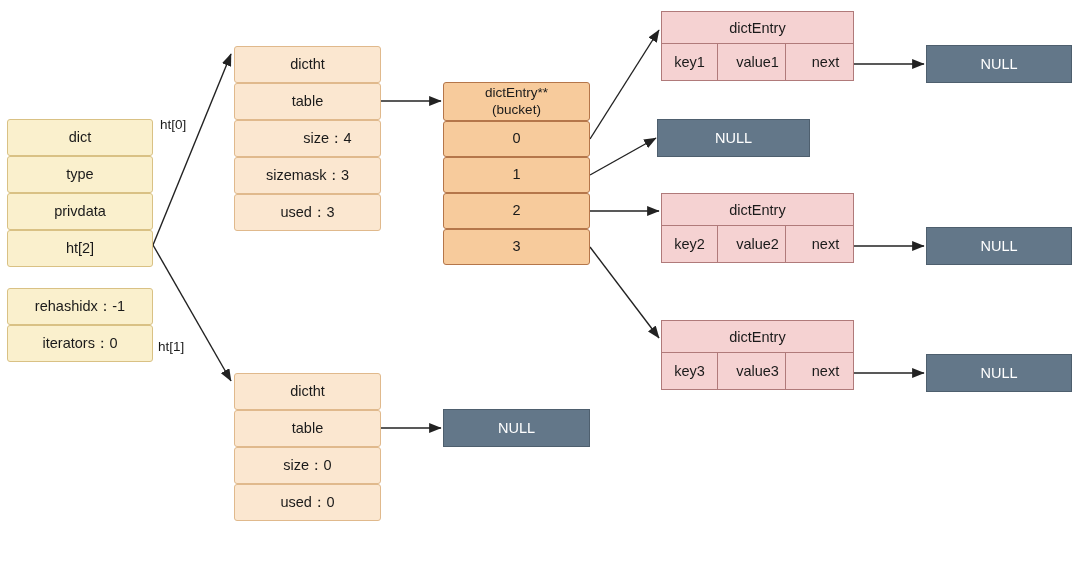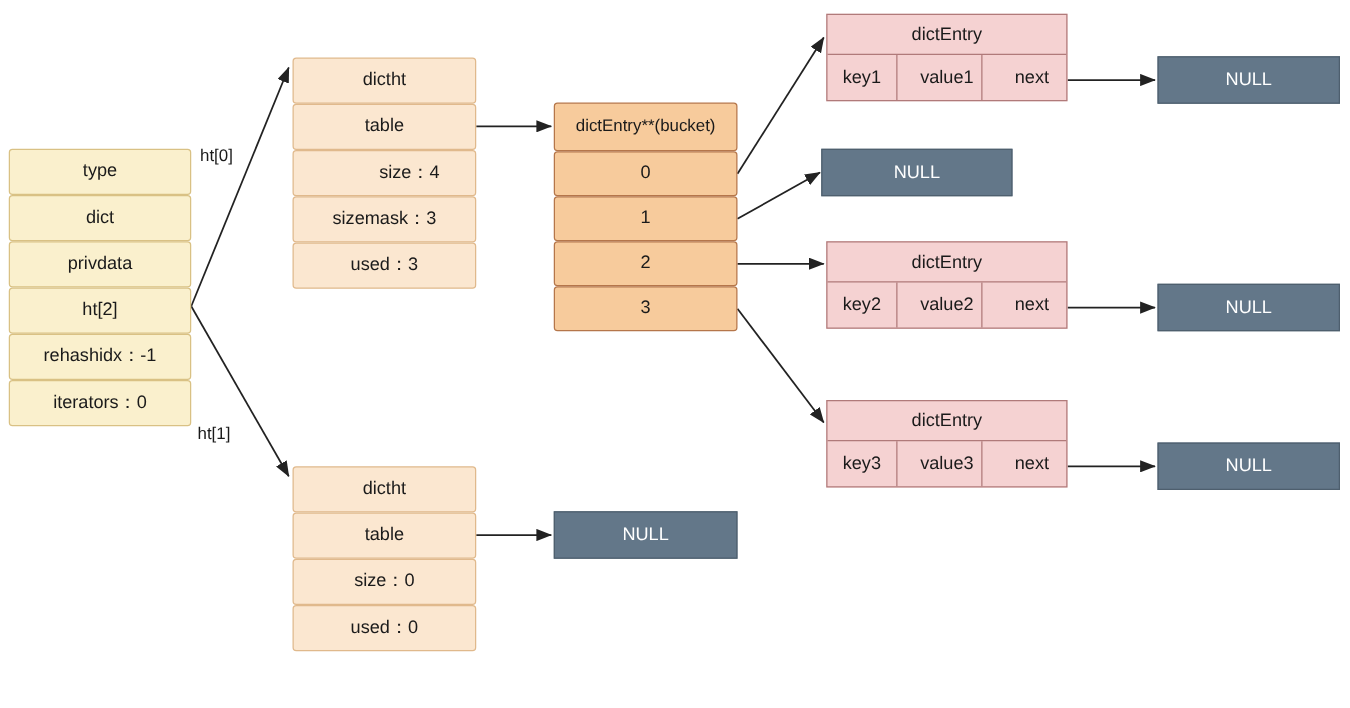--- a/index.html
+++ b/index.html
@@ -62,21 +62,21 @@
   }
 
   
   .bucket .cell {
     background: #f7cb9c;
     border-color: #b5764a;
     font-size: 14.5px;
   }
   .bucket .cell.head {
     font-size: 13.5px;
-    flex-direction: row;
+    flex-direction: column;
   }
 
   
   .dictentry {
     position: absolute;
     box-sizing: border-box;
     background: #f5d2d2;
     border: 1px solid #b07a7a;
     display: flex;
     flex-direction: column;
@@ -158,25 +158,25 @@
     <line x1="590" y1="211" x2="659" y2="211" stroke="#222222" stroke-width="1.4" marker-end="url(#arrowhead)"></line>
 
     <line x1="590" y1="247" x2="659" y2="338" stroke="#222222" stroke-width="1.4" marker-end="url(#arrowhead)"></line>
 
     <line x1="854" y1="64" x2="924" y2="64" stroke="#222222" stroke-width="1.4" marker-end="url(#arrowhead)"></line>
     <line x1="854" y1="246" x2="924" y2="246" stroke="#222222" stroke-width="1.4" marker-end="url(#arrowhead)"></line>
     <line x1="854" y1="373" x2="924" y2="373" stroke="#222222" stroke-width="1.4" marker-end="url(#arrowhead)"></line>
   </svg>
 
   <div class="record dict" style="left:7px; top:119px; width:146px;">
+    <div class="cell" style="height:37px;">dict</div>
     <div class="cell" style="height:37px;">type</div>
-    <div class="cell" style="height:37px;">dict</div>
     <div class="cell" style="height:37px;">privdata</div>
     <div class="cell" style="height:37px;">ht[2]</div>
-    <div class="cell" style="height:37px;">rehashidx：-1</div>
+    <div class="cell" style="height:37px;margin-top:21px;">rehashidx：-1</div>
     <div class="cell" style="height:37px;">iterators：0</div>
   </div>
 
   <div class="edgelabel" style="left:160px; top:117px;">ht[0]</div>
   <div class="edgelabel" style="left:158px; top:339px;">ht[1]</div>
 
   <div class="record dictht" style="left:234px; top:46px; width:147px;">
     <div class="cell" style="height:37px;">dictht</div>
     <div class="cell" style="height:37px;">table</div>
     <div class="cell" style="height:37px;padding-left:40px;">size：4</div>

